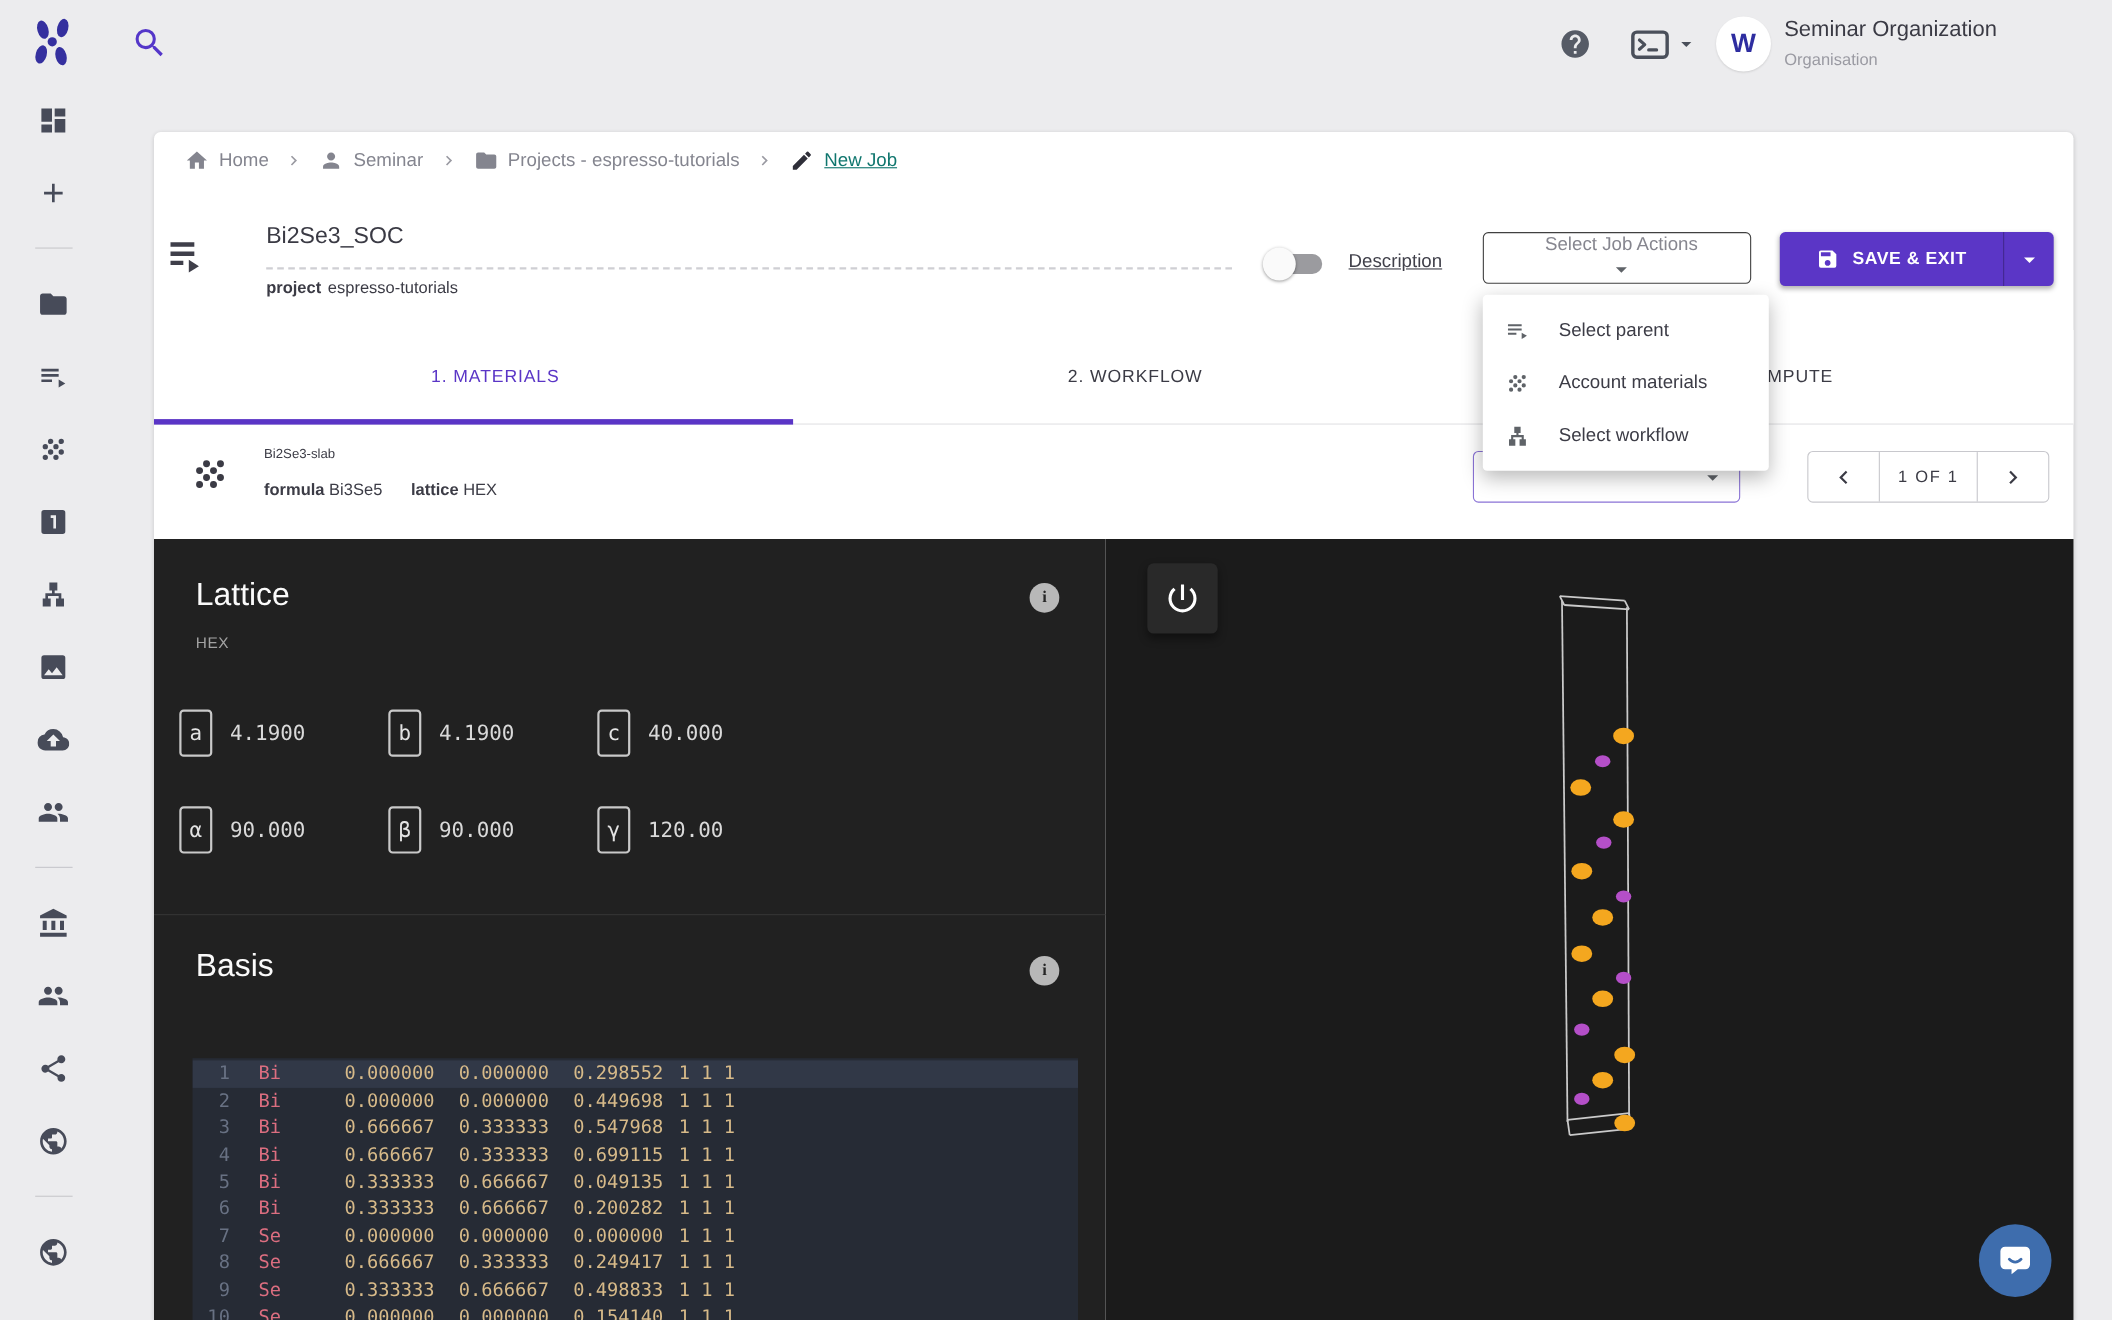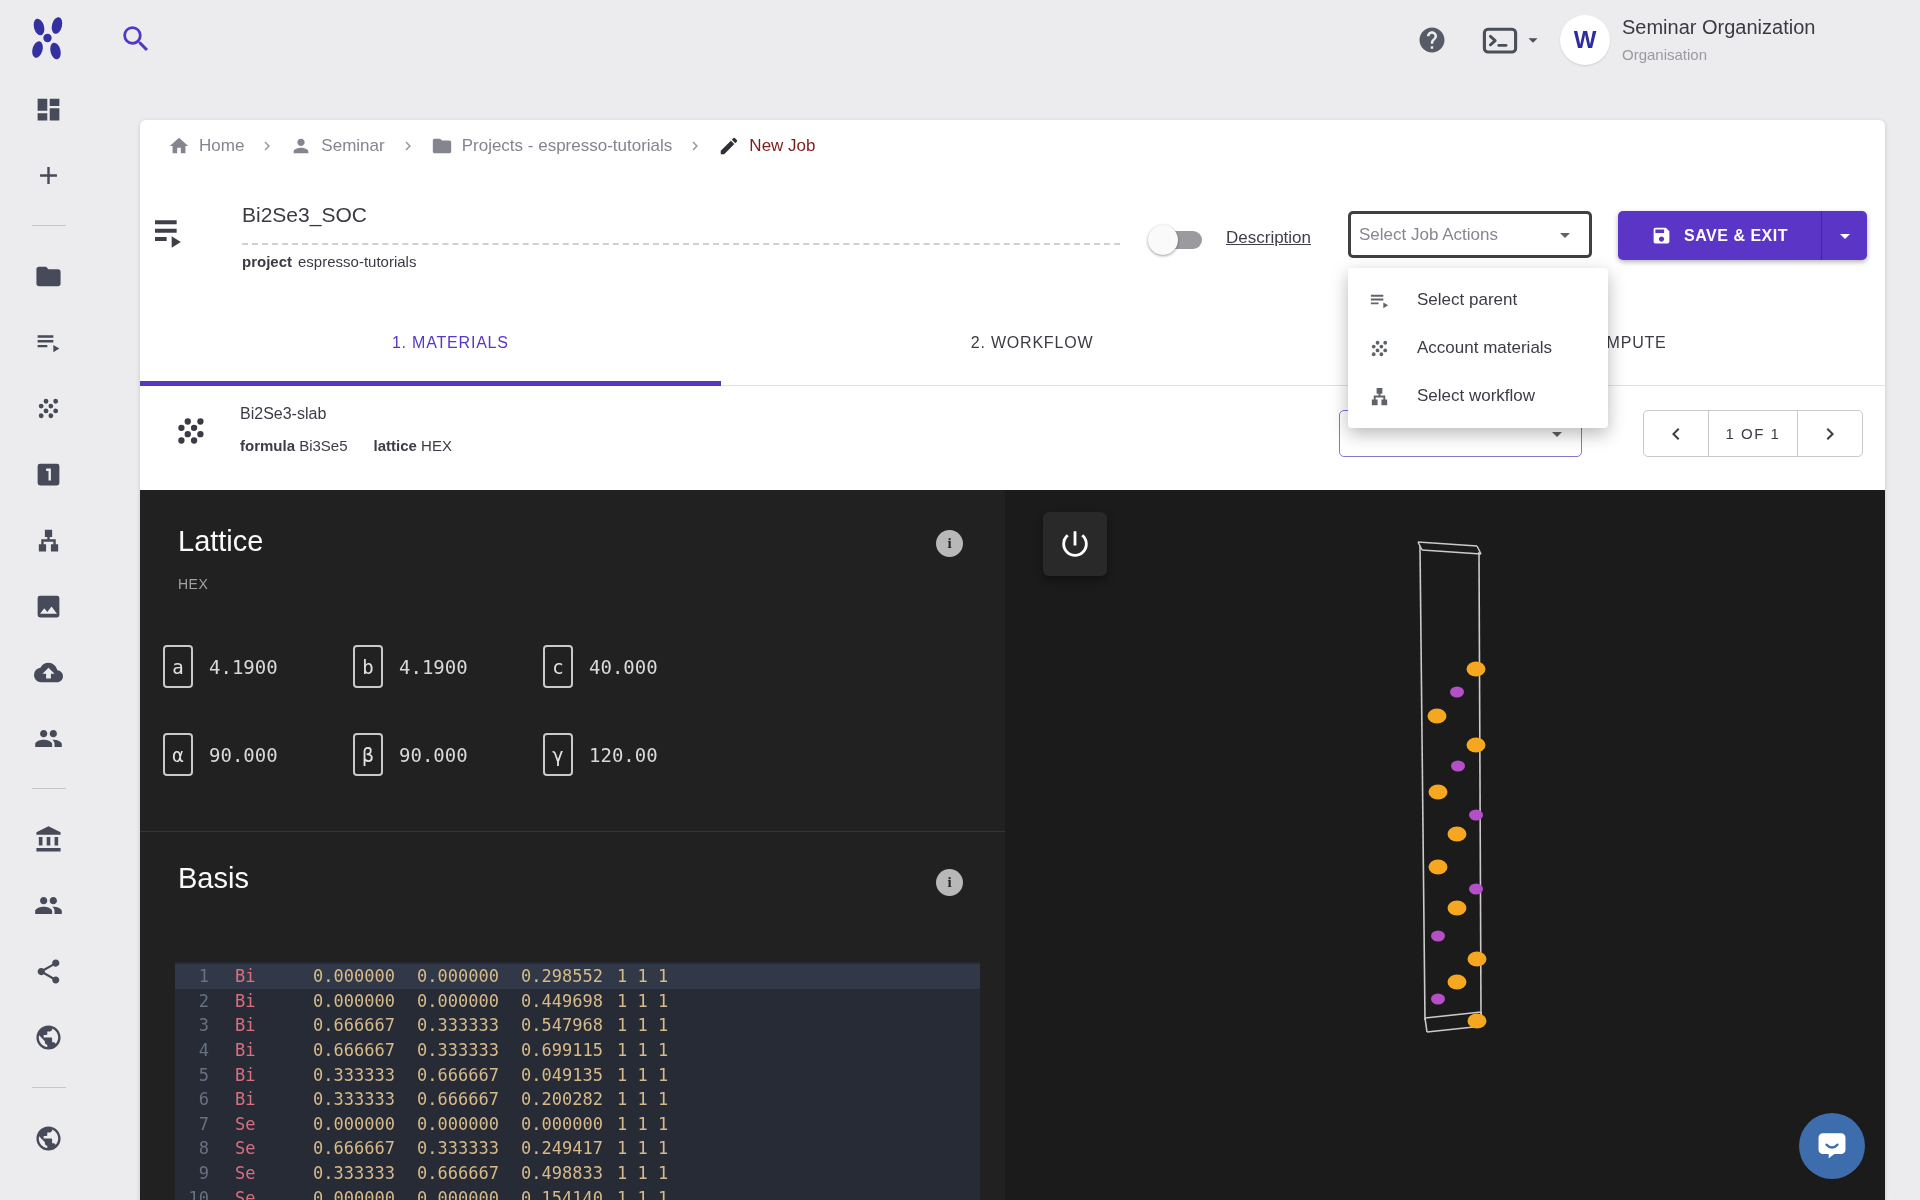--- a/index.html
+++ b/index.html
@@ -28,58 +28,58 @@
   .sdiv { width:34px; height:1px; background:#c7c7cb; margin:8px 0 26px 0; }
 
   
   #card { position:absolute; left:140px; top:120px; width:1745px; height:1080px;
     background:#fff; border-radius:6px 6px 0 0; box-shadow:0 1px 4px rgba(0,0,0,.16); }
 
   
   #breadcrumb { position:absolute; left:168px; top:120px; height:52px;
     display:flex; align-items:center; }
   .crumb { display:flex; align-items:center; gap:9px; color:#84858f; font-size:17px; }
-  .crumb.last { color:#7f1d1d; font-weight:500; }
+  .crumb.last { color:#0f766e; font-weight:500;text-decoration:underline; }
   .crumb-sep { margin:0 14px; display:flex; }
 
   
   #job-icon { position:absolute; left:150px; top:212px; }
   #job-title { position:absolute; left:242px; top:203px; font-size:21px; color:#3a3a44; }
   #title-dash { position:absolute; left:242px; top:243px; width:878px; height:0;
     border-top:2px dashed #cfcfd4; }
   #project-line { position:absolute; left:242px; top:253px; font-size:15px; color:#3b3b45; }
   #project-line b { font-weight:700; margin-right:6px; }
   #desc-toggle { position:absolute; left:1148px; top:222px; width:62px; height:36px; }
   #toggle-track { position:absolute; left:10px; top:9px; width:44px; height:18px;
     border-radius:9px; background:#9b9b9f; }
   #toggle-knob { position:absolute; left:0px; top:3px; width:30px; height:30px; border-radius:50%;
     background:#fafafa; box-shadow:0 1px 3px rgba(0,0,0,.4); }
   #desc-label { position:absolute; left:1226px; top:228px; font-size:17px; color:#3f3f49;text-decoration:underline; }
   #job-actions-select { position:absolute; left:1348px; top:211px; width:244px; height:47px;
-    border:3px solid #404040; border-radius:5px; background:#fff;
-    display:flex; align-items:center; padding:0 12px 0 8px; }
+    border:1px solid #404040; border-radius:5px; background:#fff;
+    display:flex; align-items:center; padding:0 12px 0 20px;flex-direction:column; }
   #job-actions-select span { flex:1; text-align:left; font-size:17px; color:#86868f; }
   #save-btn-group { position:absolute; left:1618px; top:211px; width:249px; height:49px;
     background:#5b36c6; border-radius:5px; display:flex; box-shadow:0 2px 5px rgba(0,0,0,.3); }
   #save-main { flex:1; display:flex; align-items:center; justify-content:center; gap:12px;
     color:#fff; font-weight:700; font-size:16px; letter-spacing:.5px; }
   #save-sep { width:1px; background:rgba(0,0,0,.28); }
   #save-caret { width:45px; display:flex; align-items:center; justify-content:center; }
 
   
   #tabs { position:absolute; left:140px; top:300px; width:1745px; height:86px;
     display:flex; border-bottom:1px solid #e2e2e4; background:#fff; }
   .tab { flex:1; display:flex; align-items:center; justify-content:center;
     font-size:16px; font-weight:500; letter-spacing:.8px; color:#3b3b45;padding-left:39px; }
   .tab.active { color:#5a35c6; }
   #tab-indicator { position:absolute; left:0; bottom:-1px; width:581px; height:5px; background:#5a35c6; }
 
   
   #mat-icon { position:absolute; left:172px; top:412px; }
-  #mat-name { position:absolute; left:240px; top:405px; font-size:16px; color:#3c3c46; }
+  #mat-name { position:absolute; left:240px; top:405px; font-size:12px; color:#3c3c46; }
   #mat-attrs { position:absolute; left:240px; top:437px; font-size:15px; color:#3c3c46; }
   #mat-attrs b { font-weight:700; }
   #mat-attrs .gap { display:inline-block; width:26px; }
   #mat-select { position:absolute; left:1339px; top:410px; width:243px; height:47px;
     border:1px solid #8a73d6; border-radius:5px; background:#fff; z-index:5;
     display:flex; align-items:center; justify-content:flex-end; padding-right:12px; }
   #pagination { position:absolute; left:1643px; top:410px; width:220px; height:47px;
     border:1px solid #c8c8cd; border-radius:5px; display:flex; z-index:5; background:#fff; }
   .pg-btn { width:64px; display:flex; align-items:center; justify-content:center; }
   #pg-label { flex:1; display:flex; align-items:center; justify-content:center;

